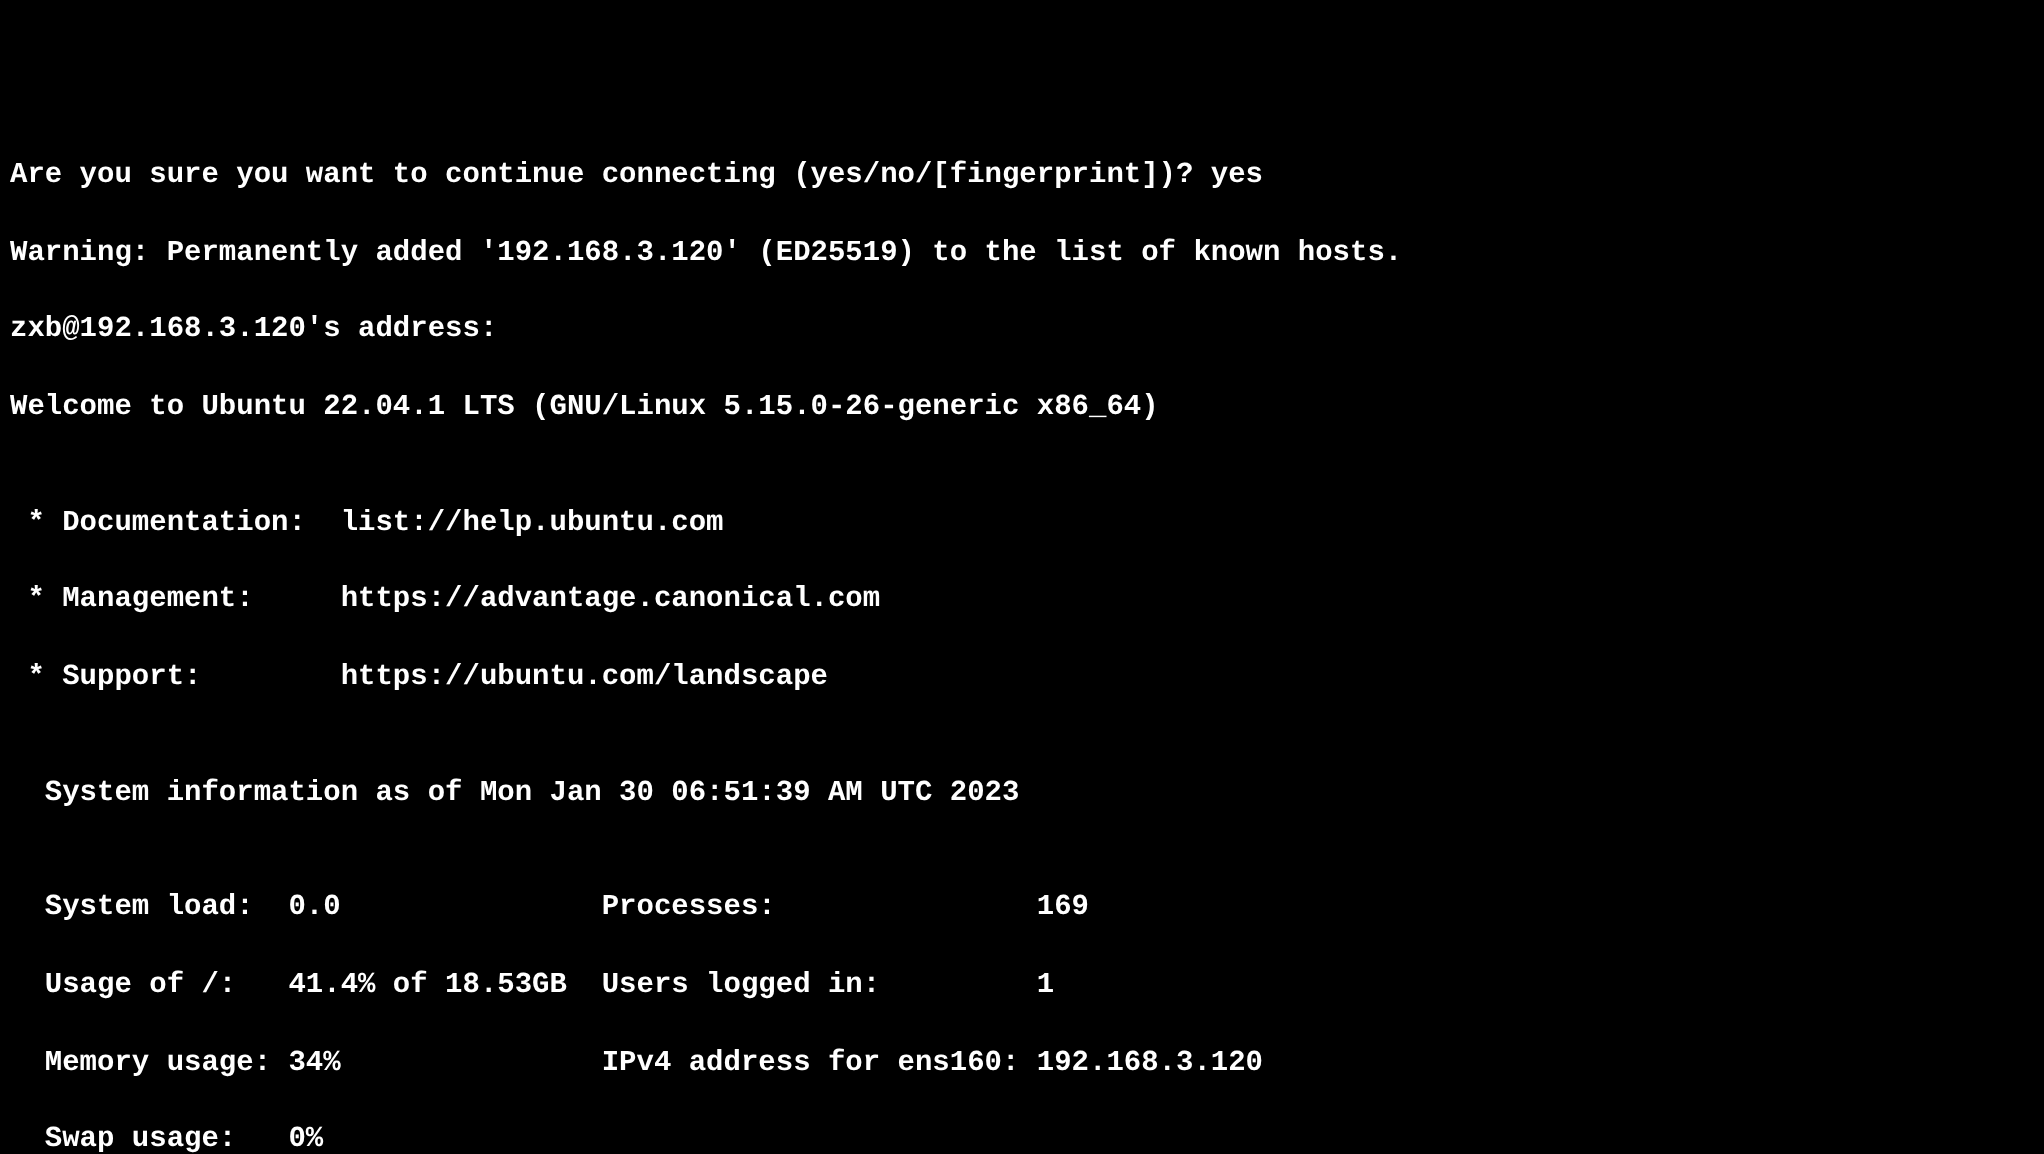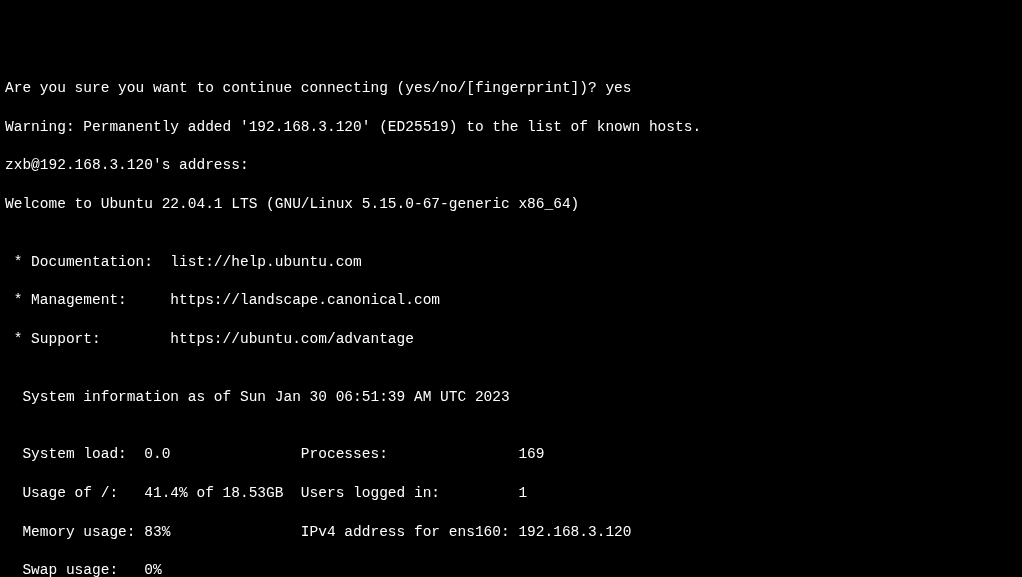--- a/index.html
+++ b/index.html
@@ -1,18 +1,19 @@
 <!DOCTYPE html>
 <html><head>
   <meta charset="utf-8">
   <style>
     * {
       margin: 0;
       padding: 0;
       box-sizing: border-box;
+      font-weight: bold;
     }
     body {
       background-color: #000000;
       color: #ffffff;
       font-family: 'Consolas', 'Monaco', 'Courier New', monospace;
       font-size: 14.5px;
       line-height: 1.33;
       padding: 2px 5px;
       width: 1022px;
       height: 577px;
@@ -24,31 +25,31 @@
     }
   </style>
 </head>
 <body>
 
 
 
 <div class="terminal-line">Are you sure you want to continue connecting (yes/no/[fingerprint])? yes</div>
 <div class="terminal-line">Warning: Permanently added '192.168.3.120' (ED25519) to the list of known hosts.</div>
 <div class="terminal-line">zxb@192.168.3.120's address:</div>
-<div class="terminal-line">Welcome to Ubuntu 22.04.1 LTS (GNU/Linux 5.15.0-67-generic x86_64)</div>
+<div class="terminal-line">Welcome to Ubuntu 22.04.1 LTS (GNU/Linux 5.15.0-26-generic x86_64)</div>
 <div class="terminal-line"></div>
 <div class="terminal-line"> * Documentation:  list://help.ubuntu.com</div>
-<div class="terminal-line"> * Management:     https://landscape.canonical.com</div>
-<div class="terminal-line"> * Support:        https://ubuntu.com/advantage</div>
+<div class="terminal-line"> * Management:     https://advantage.canonical.com</div>
+<div class="terminal-line"> * Support:        https://ubuntu.com/landscape</div>
 <div class="terminal-line"></div>
-<div class="terminal-line">  System information as of Sun Jan 30 06:51:39 AM UTC 2023</div>
+<div class="terminal-line">  System information as of Mon Jan 30 06:51:39 AM UTC 2023</div>
 <div class="terminal-line"></div>
 <div class="terminal-line">  System load:  0.0               Processes:               169</div>
 <div class="terminal-line">  Usage of /:   41.4% of 18.53GB  Users logged in:         1</div>
-<div class="terminal-line">  Memory usage: 83%               IPv4 address for ens160: 192.168.3.120</div>
+<div class="terminal-line">  Memory usage: 34%               IPv4 address for ens160: 192.168.3.120</div>
 <div class="terminal-line">  Swap usage:   0%</div>
 <div class="terminal-line"></div>
 
 
 <div class="terminal-line"></div>
 
 <div class="terminal-line"></div>
 
 <div class="terminal-line"></div>
 <div class="terminal-line"></div>

